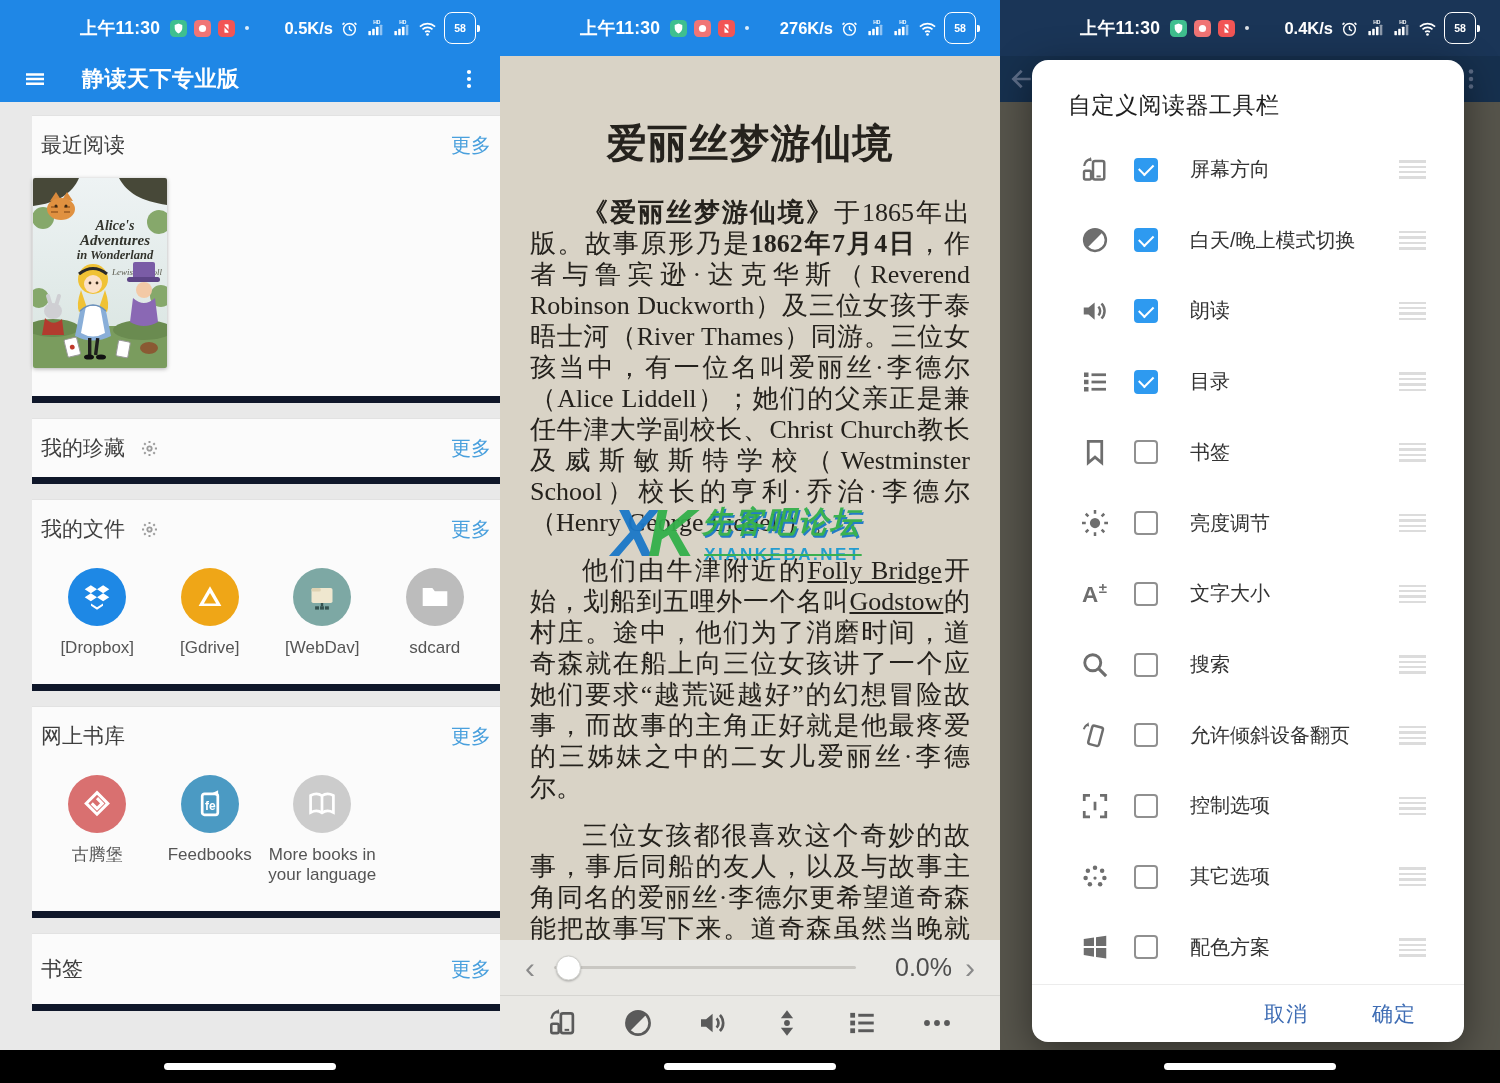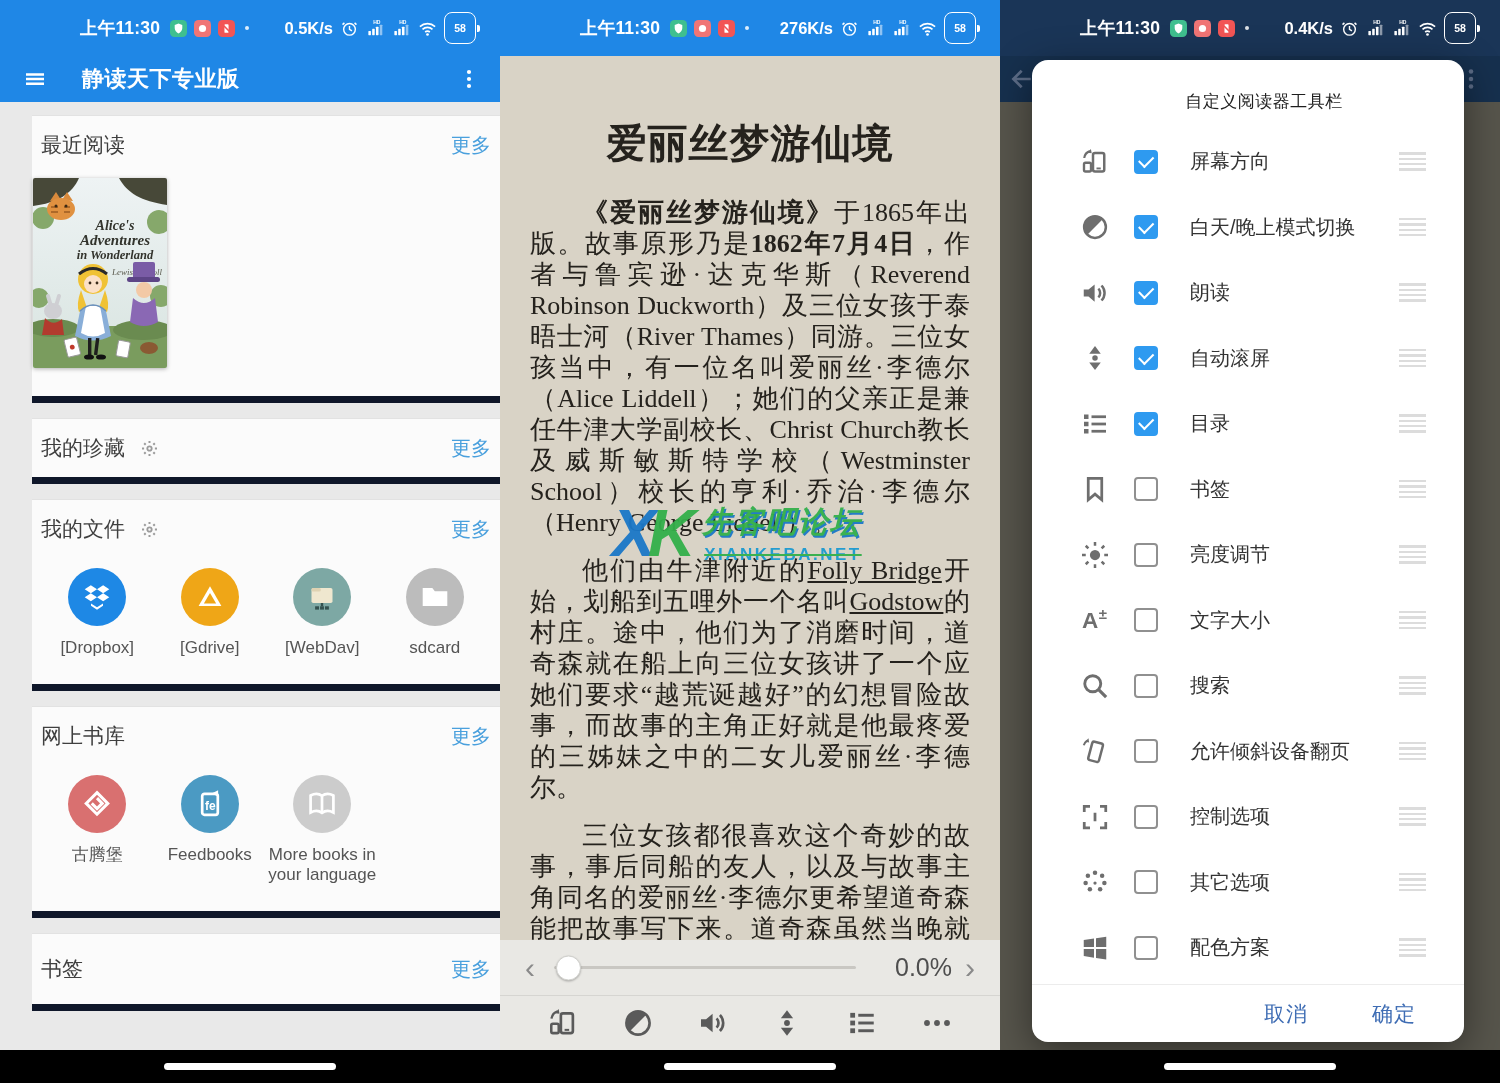--- a/index.html
+++ b/index.html
@@ -89,21 +89,21 @@
   .tb-ic svg{width:100%;height:100%;fill:currentColor;}
 
   
   .dim-appbar{position:absolute;top:56px;left:0;right:0;height:46px;background:#16304e;color:#5d6d88;
               display:flex;align-items:center;justify-content:space-between;padding:0 16px 0 8px;}
   .dim-appbar .icbtn{width:26px;height:26px;display:inline-flex;}
   .dim-appbar .icbtn svg{width:100%;height:100%;fill:currentColor;}
   .dim-body{position:absolute;top:102px;bottom:33px;left:0;right:0;background:#57554c;}
   .dialog{position:absolute;left:32px;right:36px;top:60px;bottom:41px;background:#fff;border-radius:16px;
           box-shadow:0 10px 40px rgba(0,0,0,.45);display:flex;flex-direction:column;overflow:hidden;}
-  .dlg-title{font-size:17px;color:#1e1e1e;font-weight:500;padding:30px 4px 14px 36px;letter-spacing:.5px;text-align:center;}
+  .dlg-title{font-size:23px;color:#1e1e1e;font-weight:500;padding:30px 4px 14px 36px;letter-spacing:.5px;}
   .rows{flex:1;display:flex;flex-direction:column;justify-content:space-between;padding:4px 0 6px 0;}
   .drow{height:61px;display:flex;align-items:center;padding:0 38px 0 48px;}
   .drow .ric{width:30px;height:30px;color:#6e6e6e;display:inline-flex;flex:0 0 auto;}
   .drow .ric svg{width:100%;height:100%;fill:currentColor;}
   .cb{width:24px;height:24px;border-radius:4px;margin-left:24px;flex:0 0 auto;
       display:flex;align-items:center;justify-content:center;border:2.2px solid #909090;background:#fff;}
   .cb.on{border-color:#2e9af0;background:#2e9af0;}
   .cb.on::after{content:"";width:12px;height:6.5px;border-left:2.6px solid #fff;border-bottom:2.6px solid #fff;
                 transform:rotate(-45deg) translate(1px,-1px);}
   .rlabel{margin-left:32px;font-size:20px;color:#333;}
@@ -634,37 +634,20 @@
             <span class="handle">
               <i></i>
               <i></i>
               <i></i>
               <i></i>
             </span>
           </div>
           <div class="drow">
             <span class="ric">
               <svg viewBox="0 0 24 24">
-                <path d="M12 2.4 16.6 8.5H7.4z"></path>
-                <circle cx="12" cy="12" r="2.2"></circle>
-                <path d="M12 21.6 7.4 15.5h9.2z"></path>
-              </svg>
-            </span>
-            <span class="cb on"></span>
-            <span class="rlabel">自动滚屏</span>
-            <span class="handle">
-              <i></i>
-              <i></i>
-              <i></i>
-              <i></i>
-            </span>
-          </div>
-          <div class="drow">
-            <span class="ric">
-              <svg viewBox="0 0 24 24">
                 <rect x="3.2" y="4.4" width="3.6" height="3.6"></rect>
                 <rect x="9.2" y="5.1" width="11.6" height="2.2"></rect>
                 <rect x="3.2" y="10.2" width="3.6" height="3.6"></rect>
                 <rect x="9.2" y="10.9" width="11.6" height="2.2"></rect>
                 <rect x="3.2" y="16" width="3.6" height="3.6"></rect>
                 <rect x="9.2" y="16.7" width="11.6" height="2.2"></rect>
               </svg>
             </span>
             <span class="cb on"></span>
             <span class="rlabel">目录</span>

